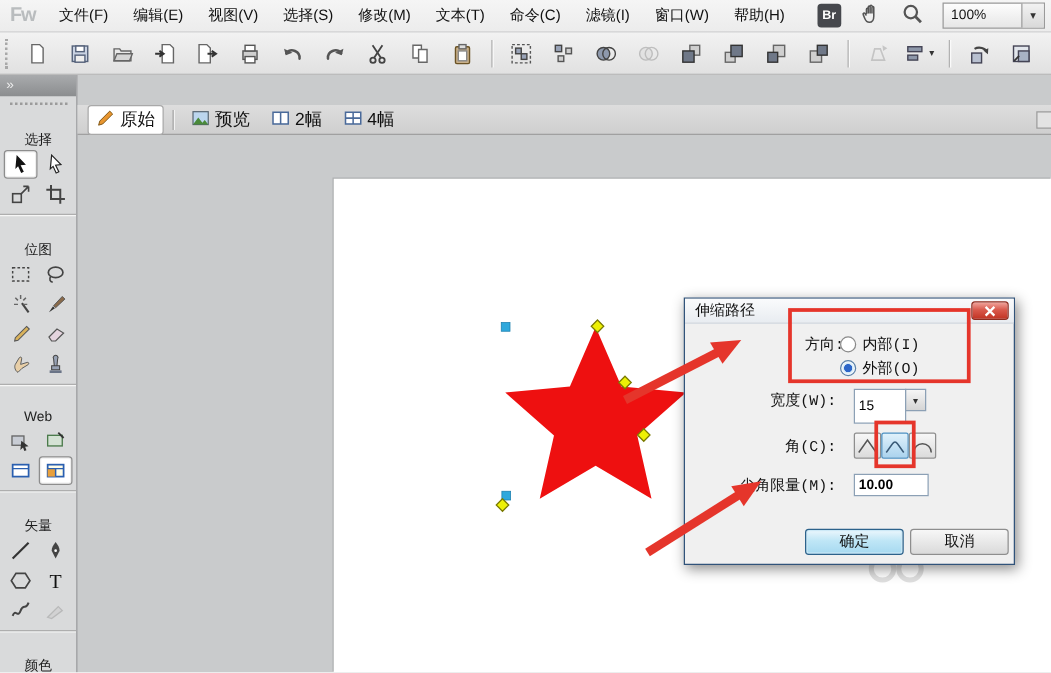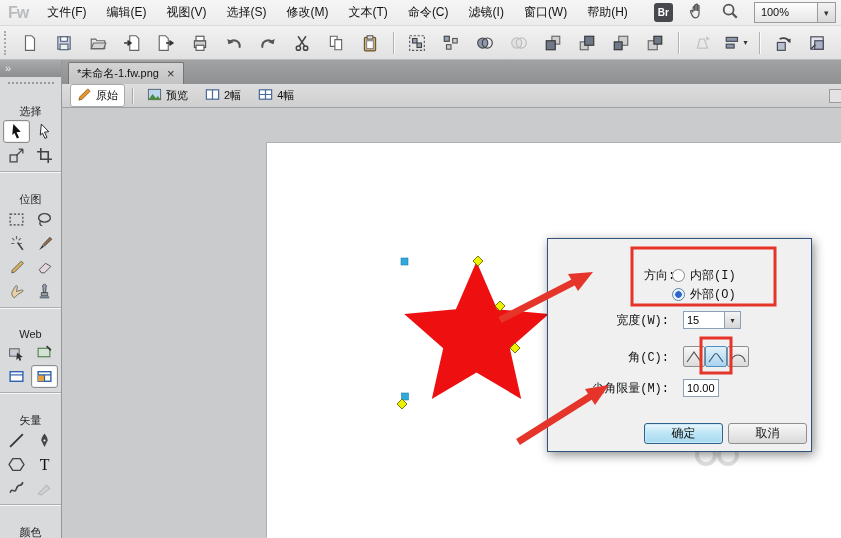--- a/index.html
+++ b/index.html
@@ -36,21 +36,21 @@
   .tool-cell.disabled{opacity:.5;}
   .lp-section{padding-bottom:4px;}
   .lp-section + .lp-section{border-top:1px solid #aeaeae;box-shadow:inset 0 1px 0 rgba(255,255,255,.75);padding-top:2px;}
 
   
   .tabbar{position:absolute;left:62px;top:60px;right:0;height:24px;background:linear-gradient(#a0a2a4,#8e9092);display:flex;align-items:flex-end;padding-left:6px;box-sizing:border-box;z-index:5;}
   .doc-tab{height:21px;background:linear-gradient(#d4d4d4,#c2c2c2);border:1px solid #767676;border-bottom:none;border-radius:2px 2px 0 0;display:flex;align-items:center;padding:0 8px;font-size:11px;gap:8px;}
   .tab-close{font-size:13px;color:#333;line-height:1;cursor:default;}
 
   
-  .viewbar{position:absolute;left:62px;top:84px;right:0;height:24px;background:linear-gradient(#dddddd,#cfcfcf);border-bottom:1px solid #a0a0a0;display:flex;align-items:center;box-sizing:border-box;padding-left:8px;gap:3px;font-size:11px;z-index:5;}
+  .viewbar{position:absolute;left:62px;top:84px;right:0;height:24px;background:linear-gradient(#dddddd,#cfcfcf);border-bottom:1px solid #a0a0a0;display:flex;align-items:center;box-sizing:border-box;padding-left:8px;gap:3px;font-size:14px;z-index:5;}
   .view-tab{display:flex;align-items:center;gap:4px;padding:2px 6px;border-radius:3px;border:1px solid transparent;}
   .view-tab.selected{background:#fff;border-color:#a9a9a9;}
   .vb-sep{width:1px;height:16px;background:#a6a6a6;margin:0 4px;box-shadow:1px 0 0 #f2f2f2;}
   .panel-chip{position:absolute;right:-5px;top:5px;width:17px;height:14px;background:#e3e3e3;border:1px solid #9a9a9a;box-sizing:border-box;}
 
   
   .workspace{position:absolute;left:62px;top:108px;right:0;bottom:0;background:#c9cbcc;overflow:hidden;}
   .canvas{position:absolute;left:205px;top:35px;right:0;bottom:0;background:#fff;box-shadow:-1px -1px 0 #aeb0b1;z-index:1;}
   .canvas svg{position:absolute;left:0;top:0;}
 
@@ -435,26 +435,20 @@
             <span class="tool-cell">
               <svg width="17" height="17" viewBox="0 0 16 16">
                 <rect x="2" y="2" width="12" height="12" fill="#e01010" stroke="#666"></rect>
               </svg>
             </span>
           </div>
         </div>
       </div>
   </div>
 
-  <div class="tabbar">
-    <div class="doc-tab">
-      <span>*未命名-1.fw.png</span>
-      <span class="tab-close">×</span>
-    </div>
-  </div>
 
   <div class="viewbar">
     <span class="view-tab selected">
       <span><svg width="15" height="15" viewBox="0 0 16 16">
             <path d="M2 14l1-3.5L11.5 2 14 4.5 5.5 13z" fill="#e8952f" stroke="#7a5212" stroke-width=".8"></path>
           </svg></span>
       <span>原始</span>
     </span>
     <span class="vb-sep"></span>
     <span class="view-tab">
@@ -492,50 +486,58 @@
         <path d="M233 158l5 5-5 5-5-5z" stroke-width="1" fill="#edf005" stroke="#7a7a00"></path>
         <path d="M248 200l5 5-5 5-5-5z" stroke-width="1" fill="#edf005" stroke="#7a7a00"></path>
         <path d="M135 256l5 5-5 5-5-5z" stroke-width="1" fill="#edf005" stroke="#7a7a00"></path>
       </svg>
     </div>
 
     <span class="watermark" style="left:633px;top:336px;"></span>
     <span class="watermark" style="left:655px;top:336px;"></span>
 
     <div class="dlg">
+      <div class="dlg-title">
+        <span>伸缩路径</span>
+        <span class="dlg-close">
+            <svg width="12" height="10" viewBox="0 0 12 10">
+              <path d="M2.5 1.5l7 7M9.5 1.5l-7 7" stroke="#fff" stroke-width="1.8"></path>
+            </svg>
+          </span>
+      </div>
 
       <span class="dlg-label" style="left:96px;top:30px;">方向:</span>
       <span class="radio" style="left:124px;top:30px;"></span>
       <span class="dlg-label" style="left:142px;top:30px;">内部(I)</span>
       <span class="radio checked" style="left:124px;top:49px;"></span>
       <span class="dlg-label" style="left:142px;top:49px;">外部(O)</span>
 
       <span class="dlg-label" style="left:50px;top:75px;width:71px;text-align:right;">宽度(W):</span>
-      <input class="textbox" style="left: 135px; top: 72px; width: 42px; height: 18px;" value="15">
+      <input class="textbox" style="left: 135px; top: 72px; width: 42px; height: 28px;" value="15">
       <span class="drop-btn" style="left:176px;top:72px;height:18px;">▾</span>
 
       <span class="dlg-label" style="left:50px;top:112px;width:71px;text-align:right;">角(C):</span>
       <span class="corner-btn" style="left:135px;top:107px;">
           <svg width="18" height="15" viewBox="0 0 18 15">
             <path d="M2 13L9 3l7 10" fill="none" stroke="#555" stroke-width="1.2"></path>
           </svg>
         </span>
       <span class="corner-btn selected" style="left:157px;top:107px;">
           <svg width="18" height="15" viewBox="0 0 18 15">
             <path d="M2 13L7 6q2-3 4 0l5 7" fill="none" stroke="#3a5a77" stroke-width="1.2"></path>
           </svg>
         </span>
       <span class="corner-btn" style="left:179px;top:107px;">
           <svg width="18" height="15" viewBox="0 0 18 15">
             <path d="M2 13a7 7 0 0 1 14 0" fill="none" stroke="#555" stroke-width="1.2"></path>
           </svg>
         </span>
 
       <span class="dlg-label" style="left:30px;top:143px;width:91px;text-align:right;">尖角限量(M):</span>
-      <input class="textbox" style="left: 135px; top: 140px; width: 36px; height: 18px;" value="10.00">
+      <input class="textbox" style="left: 135px; top: 140px; width: 60px; height: 18px; font-weight: bold;" value="10.00">
 
       <span class="dlg-btn primary" style="left:96px;top:184px;">确定</span>
       <span class="dlg-btn secondary" style="left:180px;top:184px;">取消</span>
     </div>
 
     <svg class="annotations" width="779" height="430" viewBox="0 0 779 430">
       <rect class="anno-red" x="570" y="140" width="143" height="57" fill="none" stroke-width="3" stroke="#e5352b"></rect>
       <rect class="anno-red" x="639" y="230" width="30" height="35" fill="none" stroke-width="3" stroke="#e5352b"></rect>
       <line class="anno-red" x1="438" y1="212" x2="512" y2="174" stroke-width="7" stroke="#e5352b"></line>
       <polygon class="anno-red-fill" points="531,164 516,183 506,166" fill="#e5352b"></polygon>

